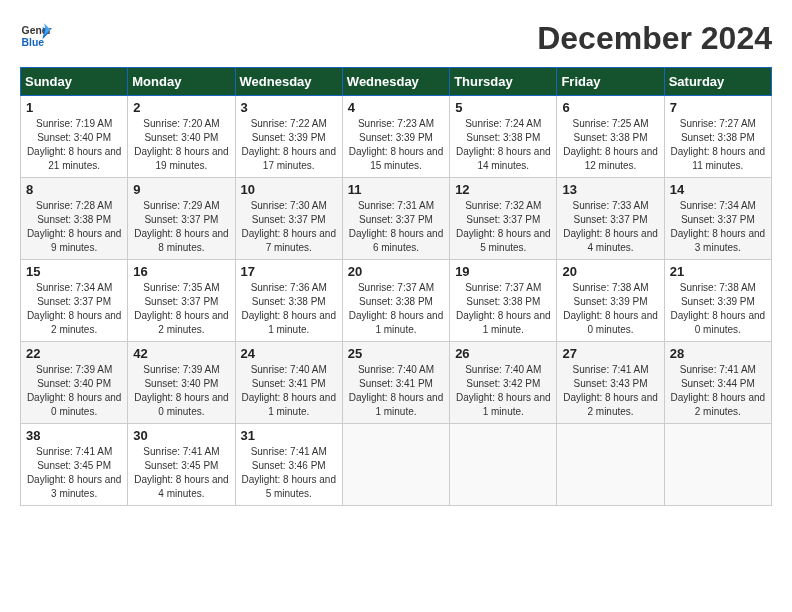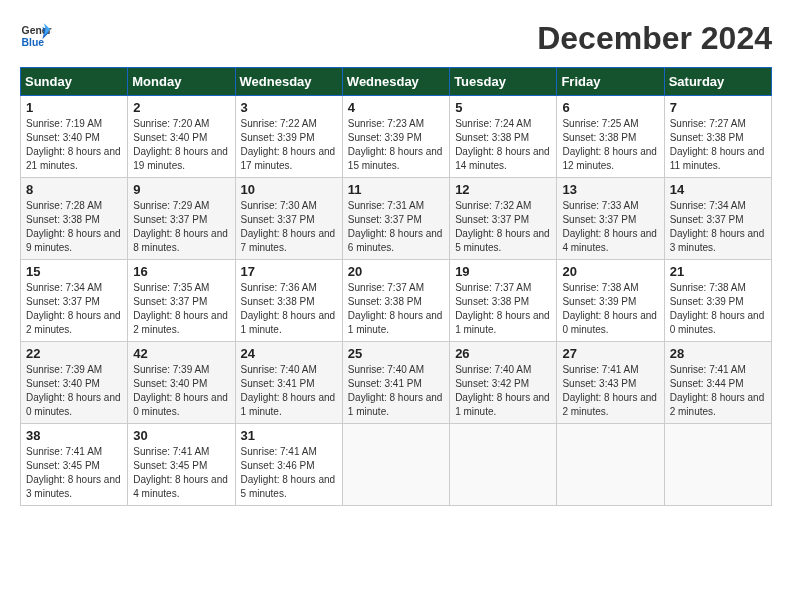--- a/index.html
+++ b/index.html
@@ -66,20 +66,21 @@
       font-size: 13px;
       font-weight: bold;
       color: #222;
       display: block;
       margin-bottom: 2px;
     }
     .day-info {
       font-size: 10px;
       color: #333;
       line-height: 1.4;
+      text-align: center;
     }
     td.empty {
       background: #f9f9f9;
     }
   </style>
 </head>
 <body>
 
 <div class="header">
   <div class="logo">
@@ -95,21 +96,21 @@
   </div>
 </div>
 
 <table>
   <thead>
     <tr>
     <th>Sunday</th>
         <th>Monday</th>
         <th>Wednesday</th>
         <th>Wednesday</th>
-        <th>Tuesday</th>
+        <th>Thursday</th>
         <th>Friday</th>
         <th>Saturday</th>
       </tr>
   </thead>
   <tbody id="calendar-body">
   <tr>
         <td>
           <span class="day-num">1</span>
           <div class="day-info">Sunrise: 7:19 AM<br>Sunset: 3:40 PM<br>Daylight: 8 hours and 21 minutes.</div>
         </td>

